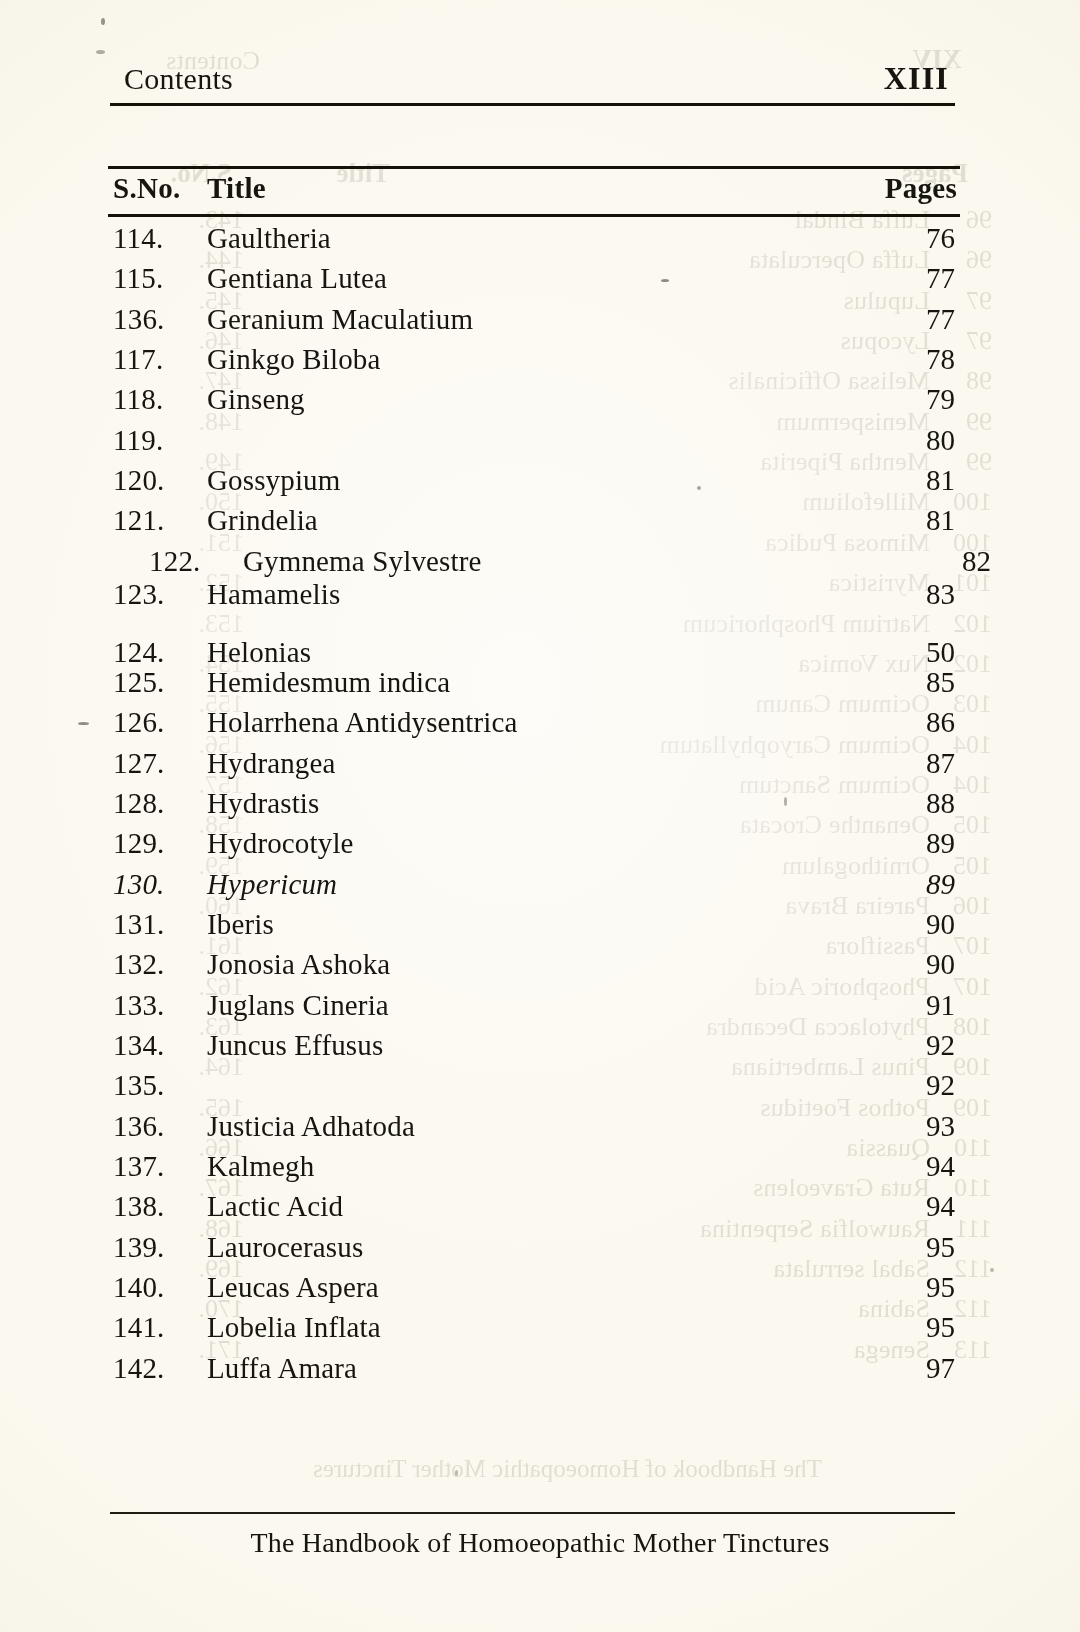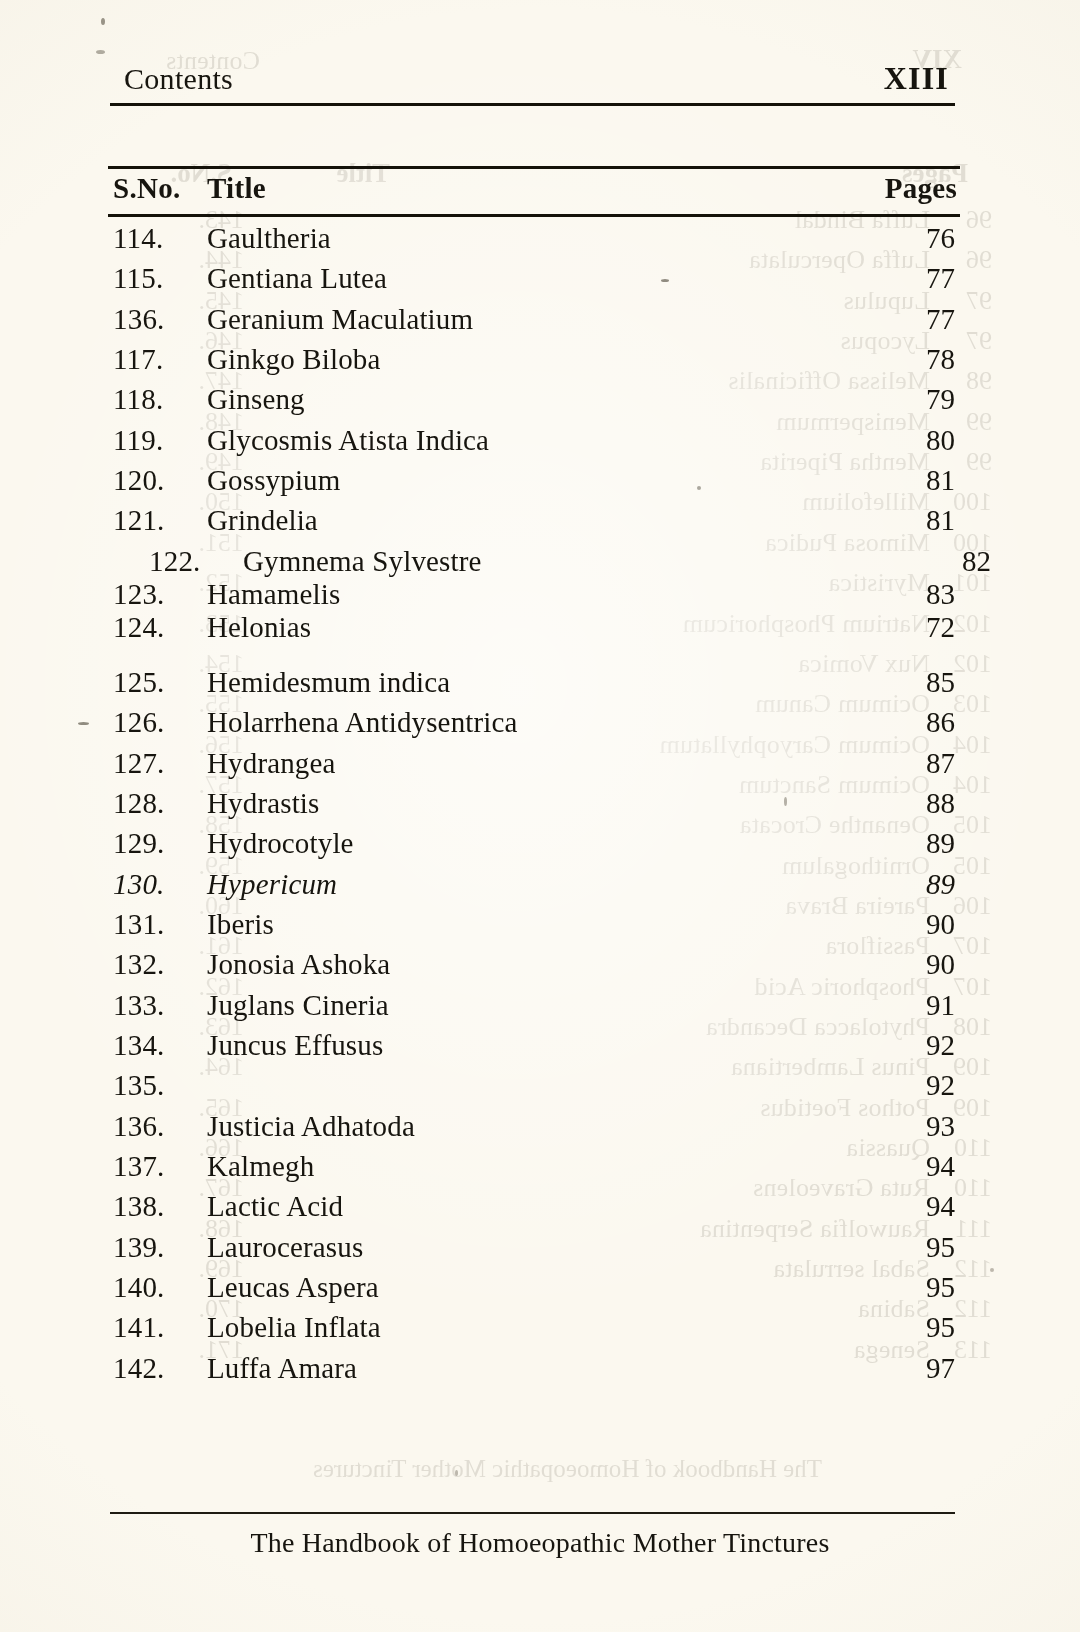--- a/index.html
+++ b/index.html
@@ -312,21 +312,20 @@
         <div class="cell-title">Ginkgo Biloba</div>
         <div class="cell-page">78</div>
       </div>
       <div class="row" style="top: 383.4px;">
         <div class="cell-sno">118.</div>
         <div class="cell-title">Ginseng</div>
         <div class="cell-page">79</div>
       </div>
       <div class="row" style="top: 423.75px;">
         <div class="cell-sno">119.</div>
-        <div class="cell-title">Glycosmis Atista Indica</div>
         <div class="cell-page">80</div>
       </div>
       <div class="row" style="top: 464.1px;">
         <div class="cell-sno">120.</div>
         <div class="cell-title">Gossypium</div>
         <div class="cell-page">81</div>
       </div>
       <div class="row" style="top: 504.45px;">
         <div class="cell-sno">121.</div>
         <div class="cell-title">Grindelia</div>
@@ -335,24 +334,24 @@
       <div class="row" style="top: 544.8px; margin-left: 36px;">
         <div class="cell-sno">122.</div>
         <div class="cell-title">Gymnema Sylvestre</div>
         <div class="cell-page">82</div>
       </div>
       <div class="row" style="top: 578px;">
         <div class="cell-sno">123.</div>
         <div class="cell-title">Hamamelis</div>
         <div class="cell-page">83</div>
       </div>
-      <div class="row" style="top: 611px; text-decoration: underline;">
+      <div class="row" style="top: 636px; text-decoration: underline;">
         <div class="cell-sno">124.</div>
         <div class="cell-title">Helonias</div>
-        <div class="cell-page">72</div>
+        <div class="cell-page">50</div>
       </div>
       <div class="row" style="top: 665.85px;">
         <div class="cell-sno">125.</div>
         <div class="cell-title">Hemidesmum indica</div>
         <div class="cell-page">85</div>
       </div>
       <div class="row" style="top: 706.2px;">
         <div class="cell-sno">126.</div>
         <div class="cell-title">Holarrhena Antidysentrica</div>
         <div class="cell-page">86</div>

